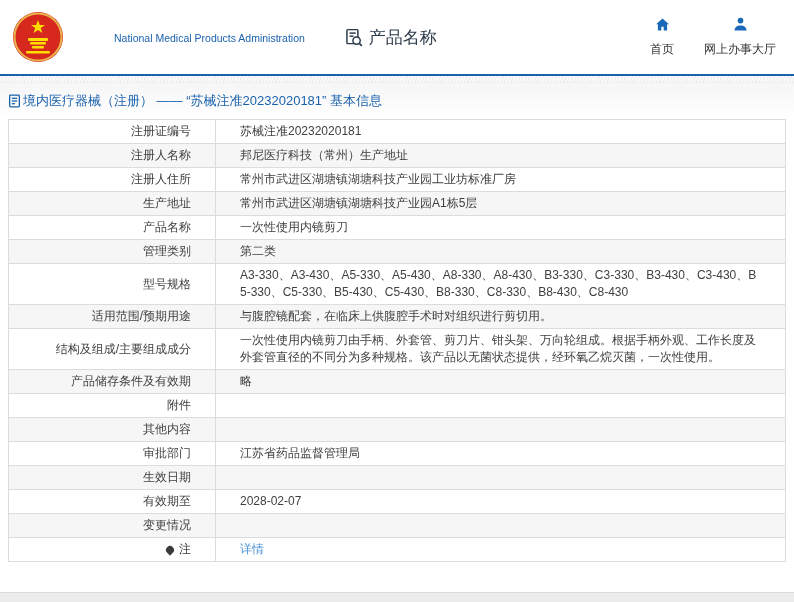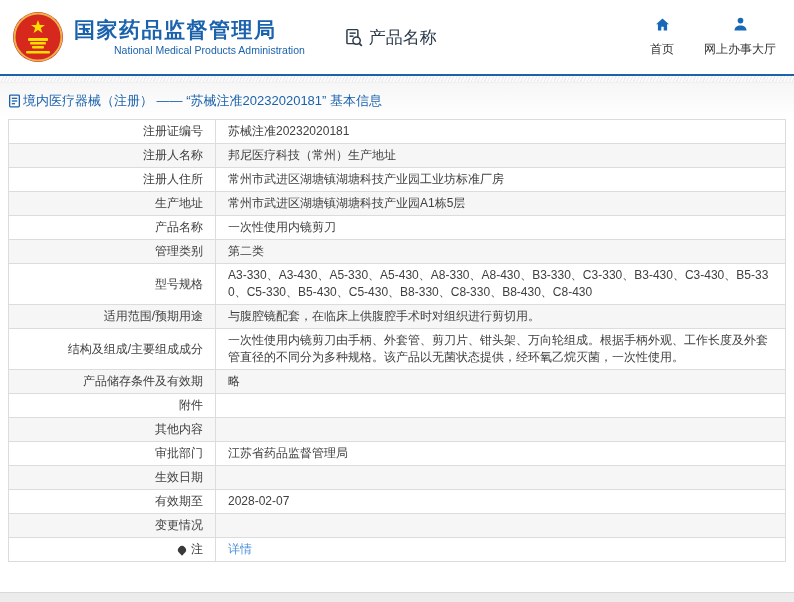--- a/index.html
+++ b/index.html
@@ -55,21 +55,21 @@
   
   table.detail{
     border-collapse:collapse;
     margin:1px 8px 0 8px;
     width:778px;
     font-size:12px; color:#404040;
     table-layout:fixed;
   }
   table.detail th, table.detail td{
     border:1px solid #dcdcdc;
-    padding:3px 12px;
+    padding:3px 24px;
     line-height:17px;
     vertical-align:middle;
     word-break:break-all;
   }
   table.detail th{
     width:207px; text-align:right; font-weight:normal; white-space:nowrap;
   }
   table.detail td{ text-align:left; }
   table.detail tr:nth-child(even){ background:#f6f6f6; }
   table.detail a{ color:#4a90d9; text-decoration:none; }
@@ -94,21 +94,20 @@
     <svg class="emblem" viewBox="0 0 52 52">
       <circle cx="26" cy="26" r="25" fill="#d7281e"></circle>
       <circle cx="26" cy="26" r="23.5" fill="none" stroke="#e8b34b" stroke-width="2"></circle>
       <polygon points="26,9 27.8,14 33,14 28.8,17 30.4,22 26,19 21.6,22 23.2,17 19,14 24.2,14" fill="#ffde00"></polygon>
       <rect x="16" y="27" width="20" height="3" rx="1" fill="#ffde00"></rect>
       <rect x="18" y="31" width="16" height="2.5" rx="1" fill="#ffde00"></rect>
       <rect x="20" y="35" width="12" height="2.5" rx="1" fill="#ffde00"></rect>
       <rect x="14" y="40" width="24" height="2.5" rx="1" fill="#ffde00"></rect>
     </svg>
     <div class="org-names">
-      <div class="org-cn">国家药品监督管理局</div>
       <div class="org-en">National Medical Products Administration</div>
     </div>
   </div>
 
   <div class="section-title">
     <svg width="21" height="21" viewBox="0 0 24 24" fill="none" stroke="#2b3a4a" stroke-width="1.7">
       <rect x="4.5" y="3" width="12.5" height="16" rx="1"></rect>
       <line x1="7.5" y1="7" x2="14.5" y2="7"></line>
       <line x1="7.5" y1="10.5" x2="12" y2="10.5"></line>
       <circle cx="15.5" cy="15.5" r="4.2" fill="#ffffff"></circle>

